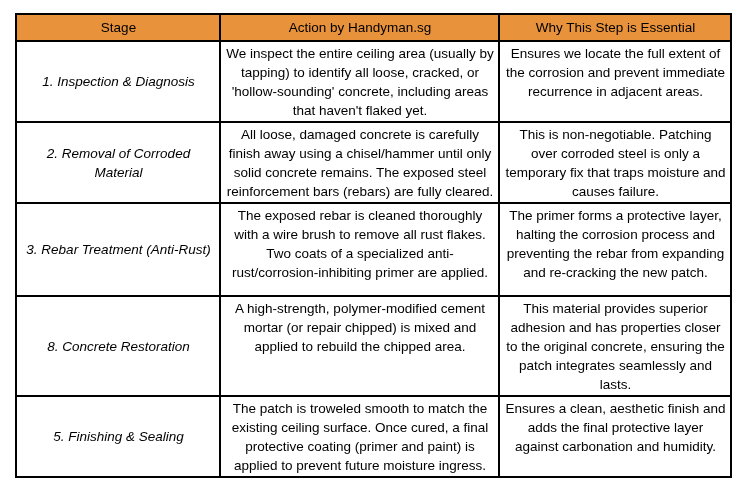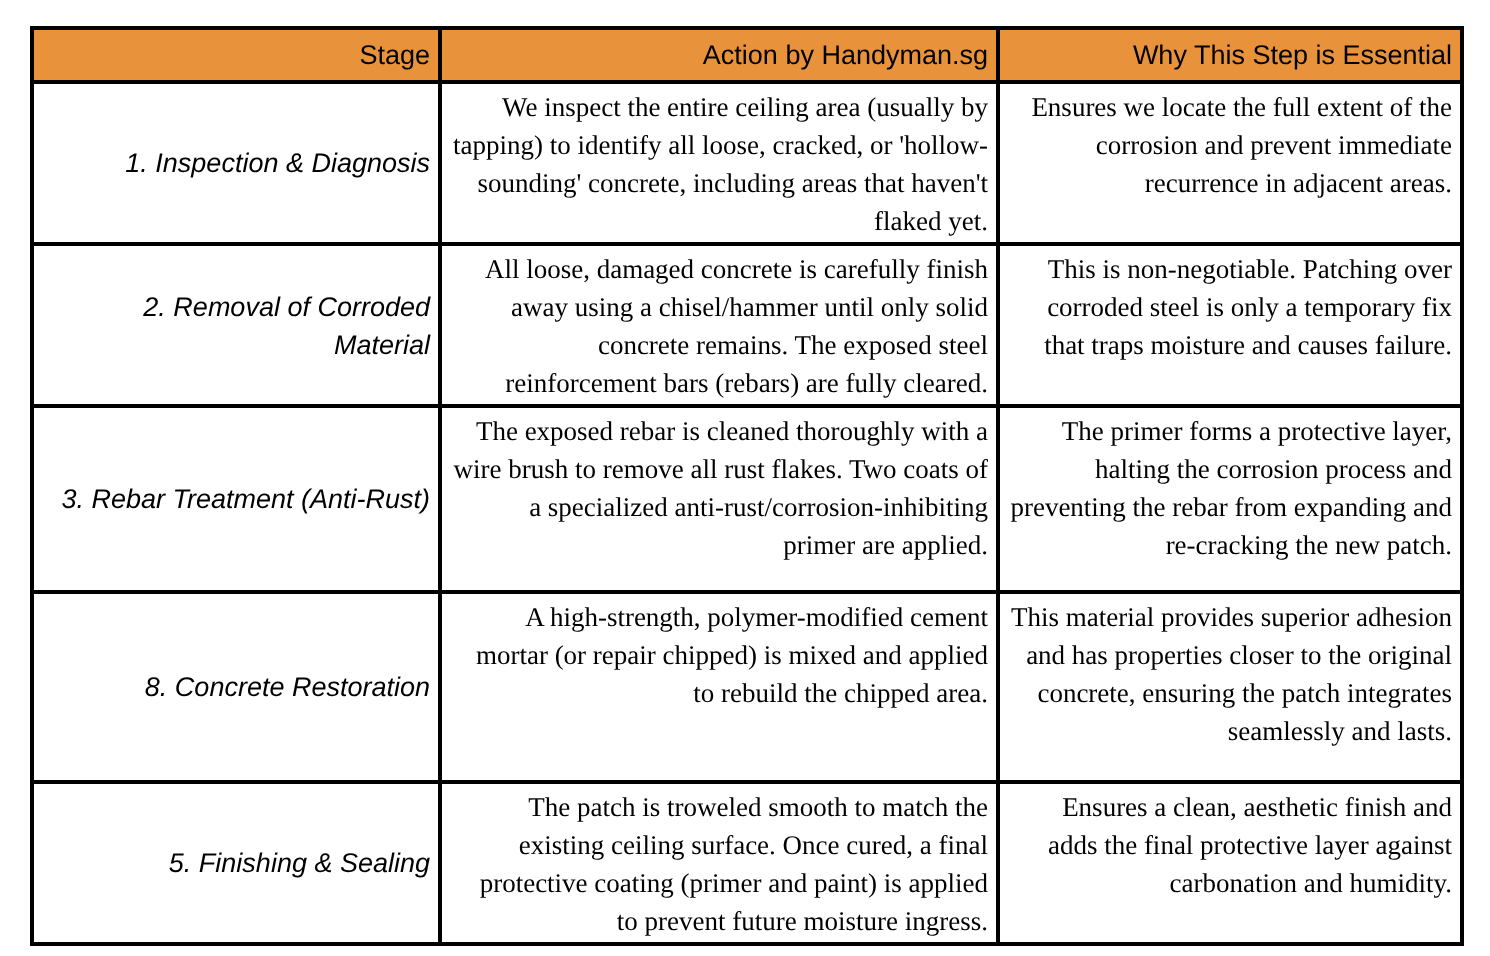--- a/index.html
+++ b/index.html
@@ -21,33 +21,33 @@
     width: 715px;
   }
   col.c1 { width: 204px; }
   col.c2 { width: 279px; }
   col.c3 { width: 232px; }
   th, td {
     border: 2px solid var(--border-color);
     color: var(--text-color);
     font-size: 13.5px;
     line-height: 19px;
-    text-align: right;
+    text-align: center;
     padding: 1px 4px 1px 5px;
     overflow: hidden;
     word-wrap: break-word;
   }
   th {
     background: var(--header-bg);
     font-weight: normal;
     height: 27px;
     vertical-align: middle;
   }
   td.stage-cell { vertical-align: middle; font-style: italic; }
-  td.action-cell, td.why-cell { vertical-align: top; padding-top: 2px; font-family: Liberation Serif, serif; }
+  td.action-cell, td.why-cell { vertical-align: top; padding-top: 2px; }
   tr.row-1 { height: 80px; }
   tr.row-2 { height: 77px; }
   tr.row-3 { height: 93px; }
   tr.row-4 { height: 95px; }
   tr.row-5 { height: 80px; }
 </style>
 </head>
 <body>
 
 <div class="table-wrap">

